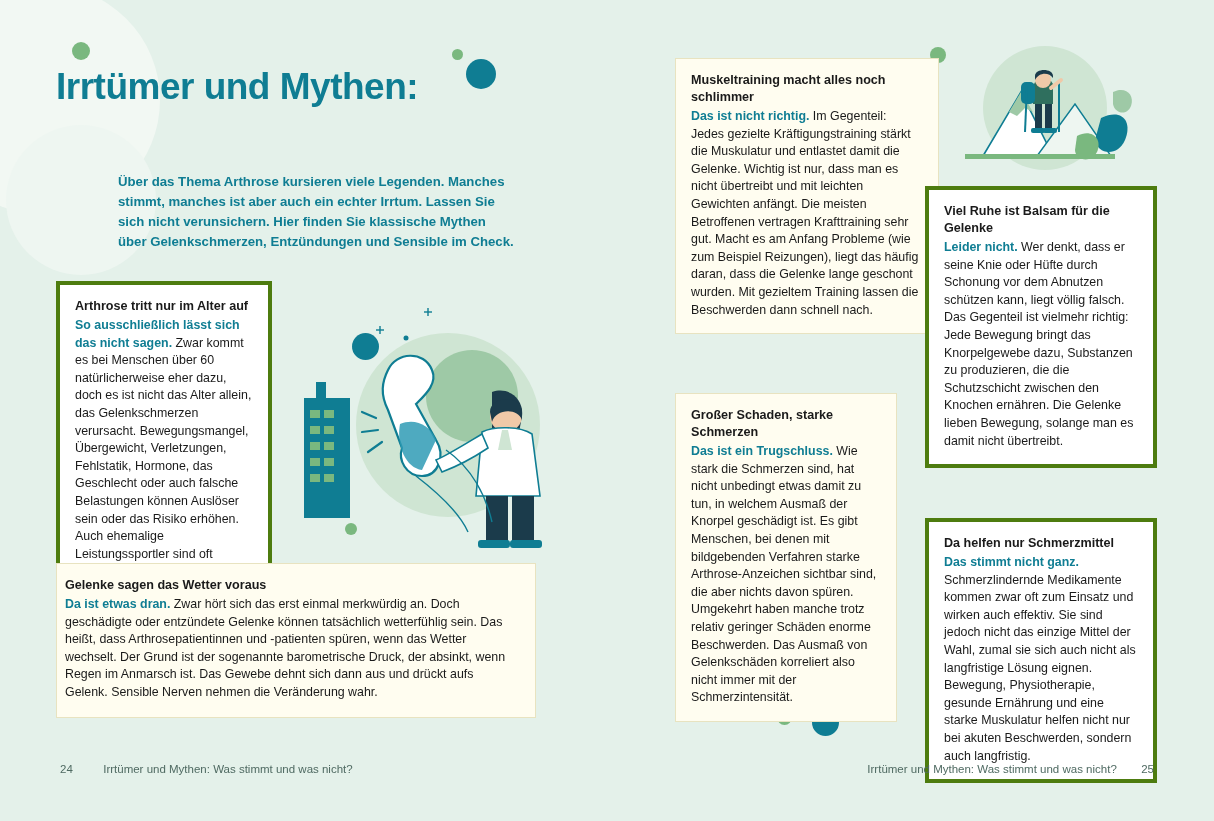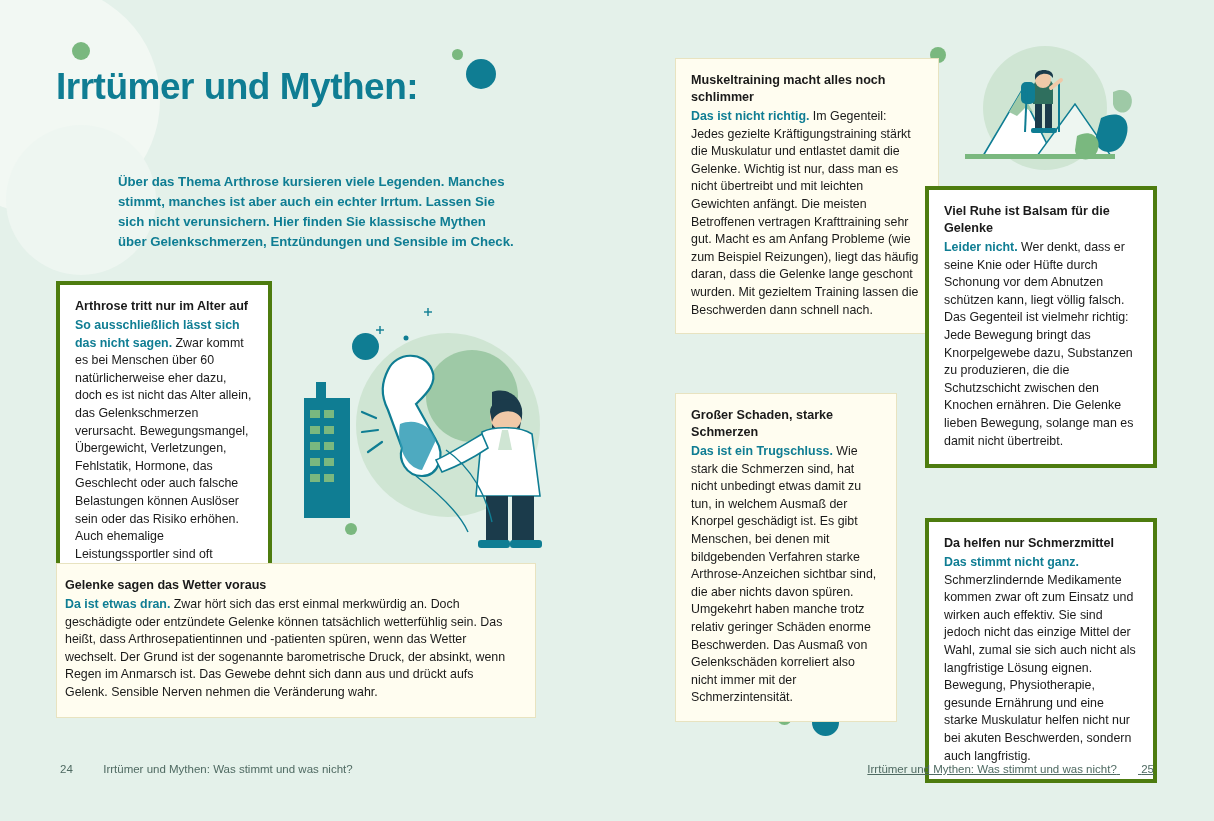--- a/index.html
+++ b/index.html
@@ -71,21 +71,21 @@
   
   #card-rest{left:925px;top:186px;width:232px;padding:13px 15px 14px 15px;}
   #card-pain{left:925px;top:470px;width:232px;padding:13px 15px 14px 15px;margin-top:48px;}
 
   .hiker{position:absolute;left:925px;top:46px;width:232px;height:135px;}
 
   
   .footer{position:absolute;bottom:46px;font-size:11.5px;color:#4f6a62;}
   .footer .num{color:#4f6a62;}
   #footer-left{left:60px;}
-  #footer-right{right:60px;text-decoration:underline;}
+  #footer-right{right:60px;}
   .f-gap{display:inline-block;width:24px;}
   .f-gap-r{display:inline-block;width:18px;}
 </style>
 </head>
 <body>
 
 <div class="page">
 
   <div class="deco big-circle"></div>
   <div class="deco big-circle2"></div>

